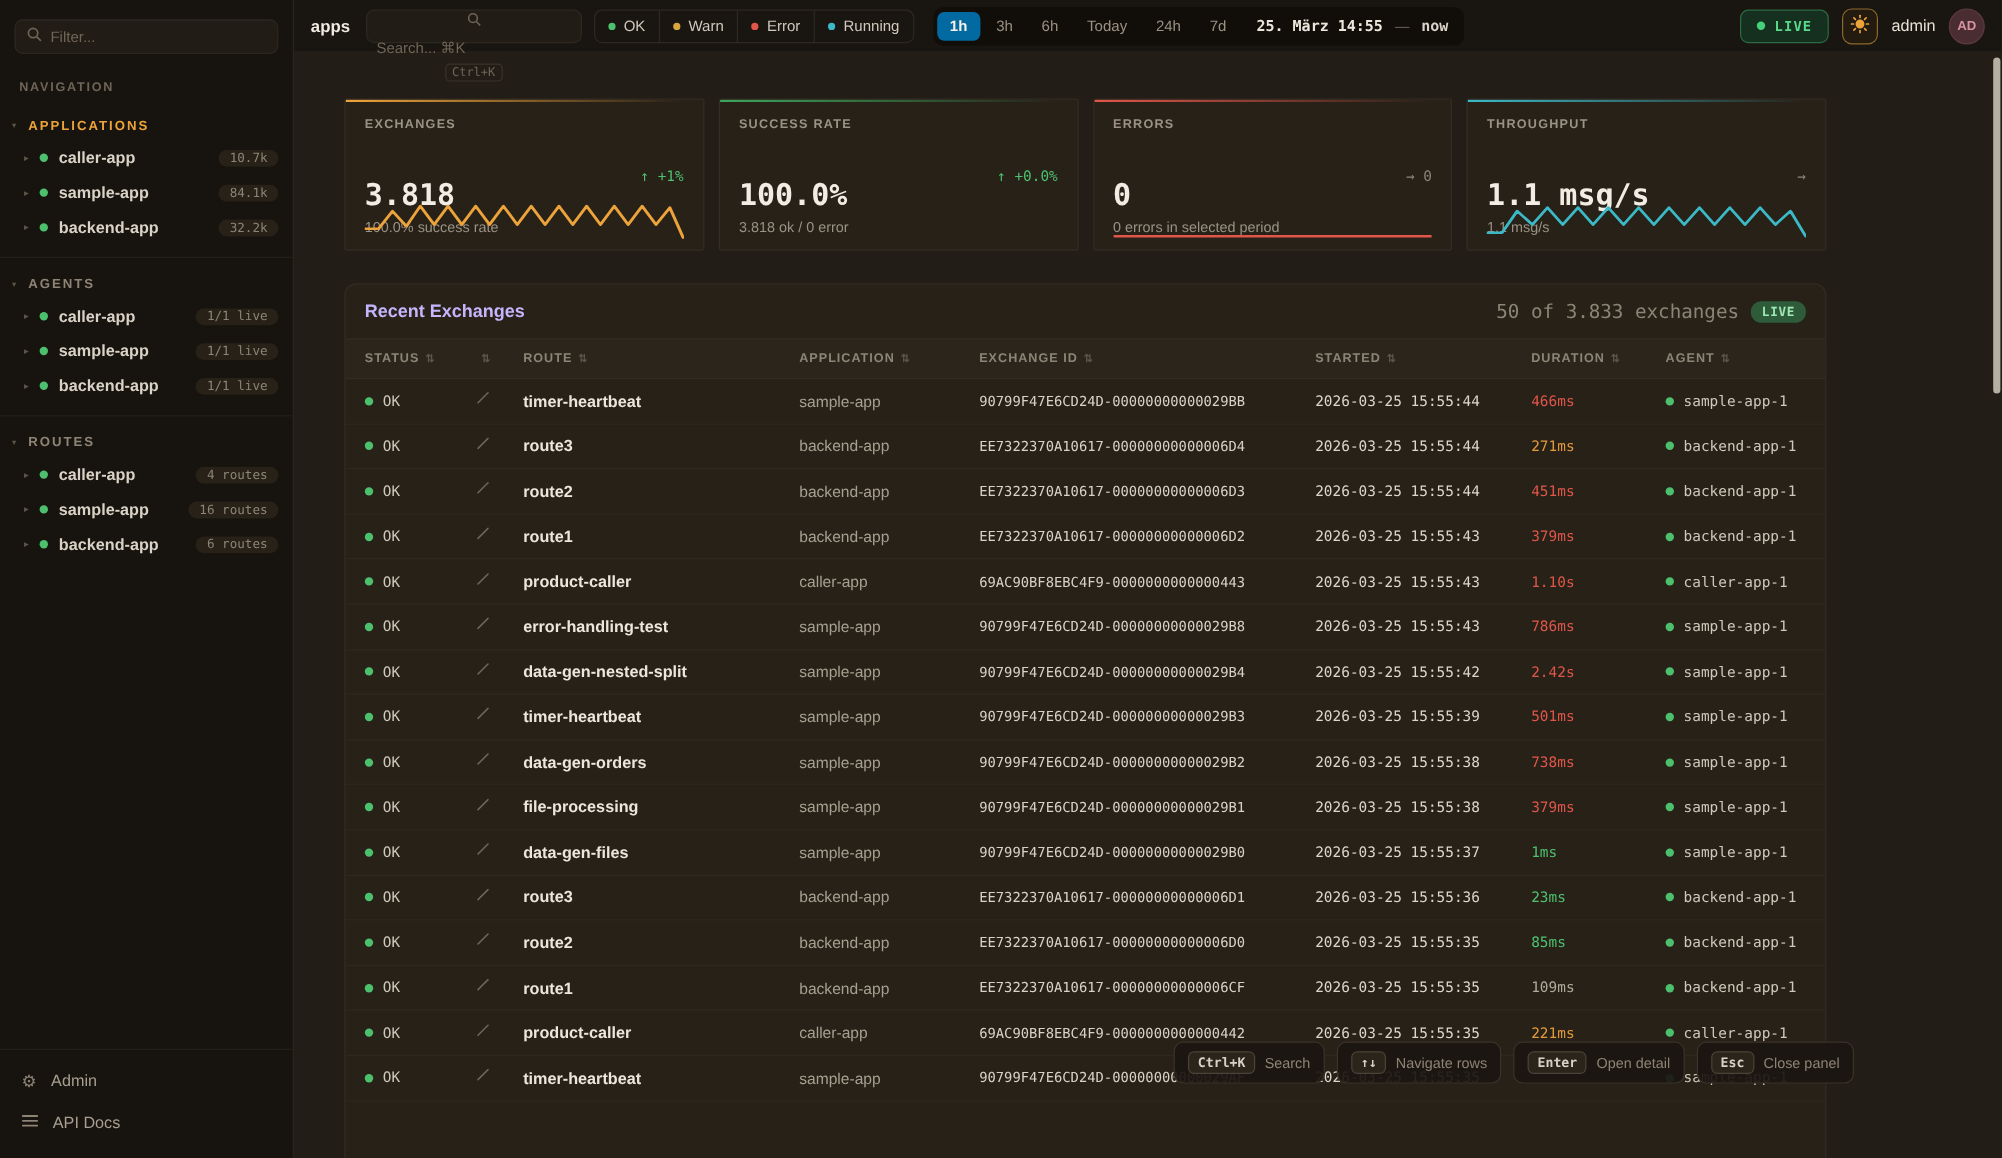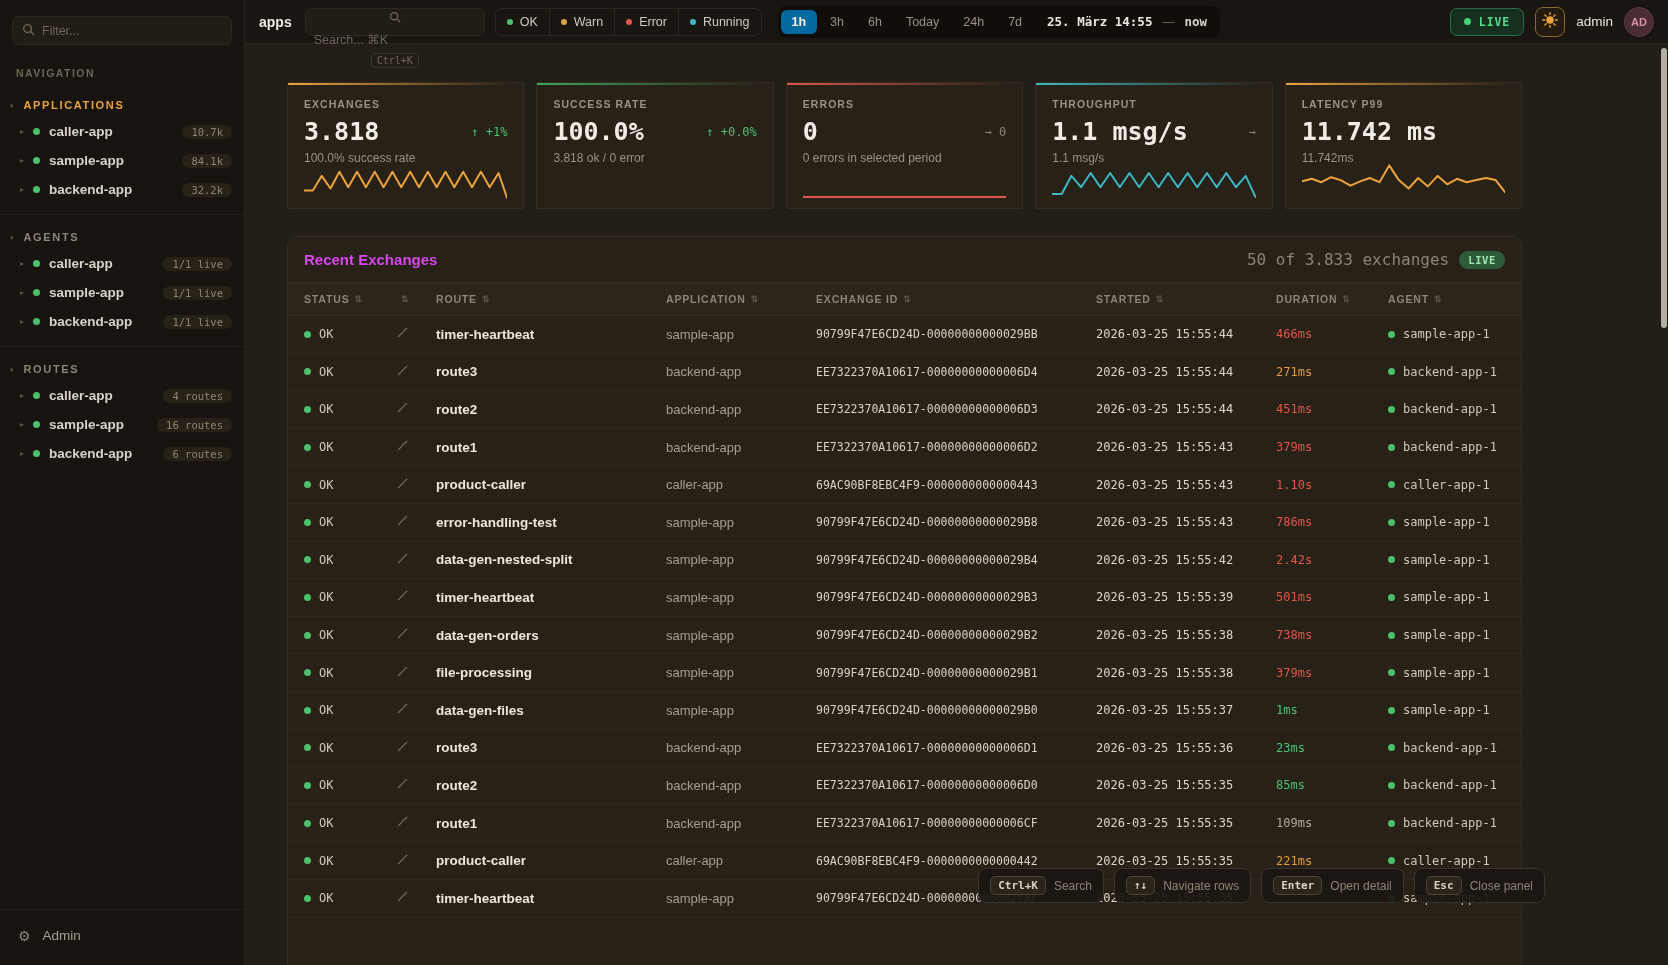--- a/index.html
+++ b/index.html
@@ -69,31 +69,31 @@
   .avatar { width:30px; height:30px; border-radius:50%; background:#4a2d33; border:1px solid #5d3a42;
     color:#d791a0; display:flex; align-items:center; justify-content:center; font-size:11px; font-weight:bold; }
 
   
   .stats-row { position:absolute; left:287px; top:82px; width:1235px; display:flex; gap:12px; }
   .card { flex:1; height:127px; background:#272118; border:1px solid #332d24; border-radius:2px;
     padding:15px 16px 0; position:relative; overflow:hidden; }
   .card-accent { position:absolute; top:0; left:0; right:0; height:2px; }
   .card-label { font-size:10.5px; letter-spacing:.1em; color:#9b9184; font-weight:bold; }
   .card-valrow { display:flex; align-items:center; justify-content:space-between; margin-top:7px; }
-  .card-value { font-family:"DejaVu Sans Mono",monospace; font-weight:bold; font-size:25px; color:#f2ede4; }
+  .card-value { font-family:"DejaVu Sans Mono",monospace; font-weight:bold; font-size:25px; color:#f2ede4;margin-top:31px; }
   .card-delta { font-family:"DejaVu Sans Mono",monospace; font-size:12px; white-space:nowrap; }
   .card-delta.up { color:#4ec06f; } .card-delta.flat { color:#8d8475; }
   .card-sub { font-size:12px; color:#9b9184; margin-top:5px; }
   .spark { position:absolute; left:16px; right:16px; bottom:9px; width:calc(100% - 32px); height:42px; }
 
   
   .panel { position:absolute; left:287px; top:236px; width:1235px; height:758px;
     background:#272118; border:1px solid #332d24; border-radius:10px; overflow:hidden; }
   .panel-head { display:flex; align-items:center; height:45px; padding:0 16px; }
-  .panel-title { font-size:15px; font-weight:bold; color:#d946ef; }
+  .panel-title { font-size:15px; font-weight:bold; color:#c4b5fd; }
   .panel-meta { margin-left:auto; display:flex; align-items:center; gap:10px; }
   .panel-count { font-family:"DejaVu Sans Mono",monospace; font-size:16px; color:#8d8475; }
   .live-pill { background:#2e5c3a; color:#9fe8b4; font-family:"DejaVu Sans Mono",monospace;
     font-size:10.5px; font-weight:bold; border-radius:99px; padding:3px 9px; letter-spacing:.06em; }
   .tgrid { display:grid; grid-template-columns:92px 40px 230px 150px 280px 180px 112px 1fr;
     align-items:center; padding:0 16px; }
   .thead { height:34px; background:#2b251c; border-top:1px solid #332d24; border-bottom:1px solid #332d24; }
   .th { display:flex; align-items:center; gap:5px; font-size:10.5px; font-weight:bold;
     letter-spacing:.08em; color:#8d8475; }
   .sort-icon { font-size:9px; color:#5d5547; }
@@ -210,20 +210,30 @@
           <span class="item-label">backend-app</span>
           <span class="side-badge">6 routes</span>
         </div>
       </div>
     </div>
 
   <div class="sidebar-footer">
     <div class="footer-item">
       <span class="gear-glyph">⚙</span>
       <span>Admin</span>
+    </div>
+    <div class="footer-item">
+      <span>
+        <svg width="14" height="12" viewBox="0 0 14 12" stroke="#8d8475" stroke-width="1.5" stroke-linecap="round">
+            <line x1="1" y1="2" x2="13" y2="2"></line>
+            <line x1="1" y1="6" x2="13" y2="6"></line>
+            <line x1="1" y1="10" x2="13" y2="10"></line>
+          </svg>
+      </span>
+      <span>API Docs</span>
     </div>
   </div>
 </aside>
 
 <header class="topbar">
   <span class="apps-label">apps</span>
 
   <div class="searchbox">
     <span>
       <svg width="12" height="12" viewBox="0 0 14 14" fill="none" stroke="#6e6557" stroke-width="1.5">
@@ -332,32 +342,20 @@
       <div class="card-label">THROUGHPUT</div>
       <div class="card-valrow">
         <span class="card-value">1.1 msg/s</span>
         <span class="card-delta flat">→</span>
       </div>
       <div class="card-sub">1.1 msg/s</div>
       <svg class="spark" viewBox="0 0 205 42" preserveAspectRatio="none">
         <polyline points="0.0,37.0 9.8,37.0 19.5,18.9 29.3,30.2 39.0,16.0 48.8,30.2 58.6,16.0 68.3,30.2 78.1,16.0 87.9,30.2 97.6,16.0 107.4,30.2 117.1,16.0 126.9,30.2 136.7,16.0 146.4,30.2 156.2,16.0 166.0,30.2 175.7,16.0 185.5,30.2 195.2,18.9 205.0,39.9" fill="none" stroke="#3cb9c6" stroke-width="2" stroke-linejoin="round" stroke-linecap="round"></polyline>
       </svg>
     </div>
-    <div class="card">
-      <div class="card-accent" style="background: linear-gradient(90deg, rgb(237, 163, 59), rgba(0, 0, 0, 0) 95%);"></div>
-      <div class="card-label">LATENCY P99</div>
-      <div class="card-valrow">
-        <span class="card-value">11.742 ms</span>
-        <span class="card-delta flat"></span>
-      </div>
-      <div class="card-sub">11.742ms</div>
-      <svg class="spark" viewBox="0 0 205 42" preserveAspectRatio="none">
-        <polyline points="0.0,24.4 9.8,21.8 19.5,25.2 29.3,20.2 39.0,23.1 48.8,28.6 58.6,24.4 68.3,21.0 78.1,25.2 87.9,8.4 97.6,23.1 107.4,31.5 117.1,21.0 126.9,29.4 136.7,18.9 146.4,27.3 156.2,21.8 166.0,25.2 175.7,23.1 185.5,21.0 195.2,23.1 205.0,35.7" fill="none" stroke="#eda33b" stroke-width="2" stroke-linejoin="round" stroke-linecap="round"></polyline>
-      </svg>
-    </div>
   </div>
 
 <section class="panel">
   <div class="panel-head">
     <span class="panel-title">Recent Exchanges</span>
     <span class="panel-meta">
       <span class="panel-count">50 of 3.833 exchanges</span>
       <span class="live-pill">LIVE</span>
     </span>
   </div>

